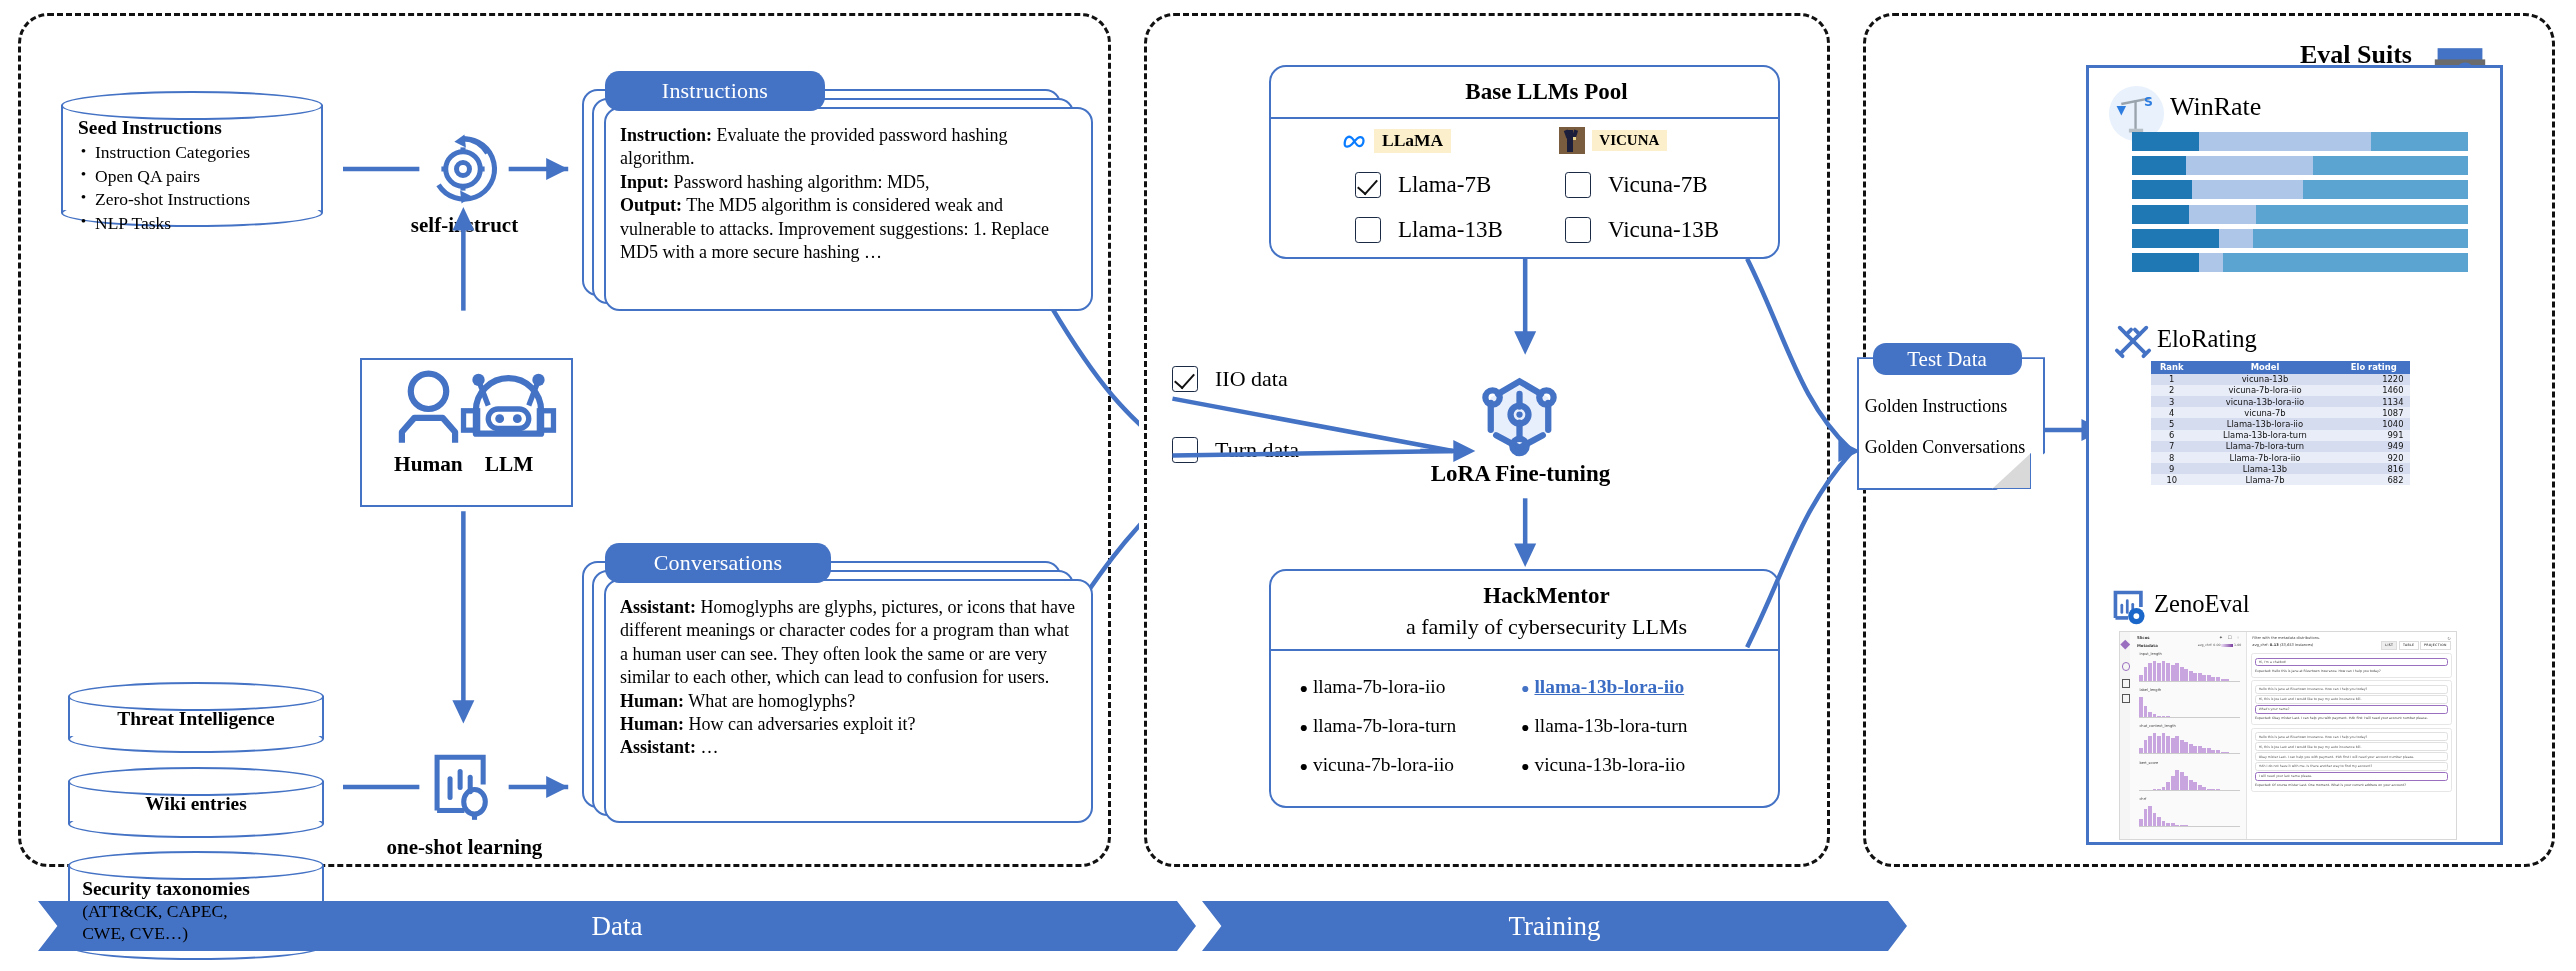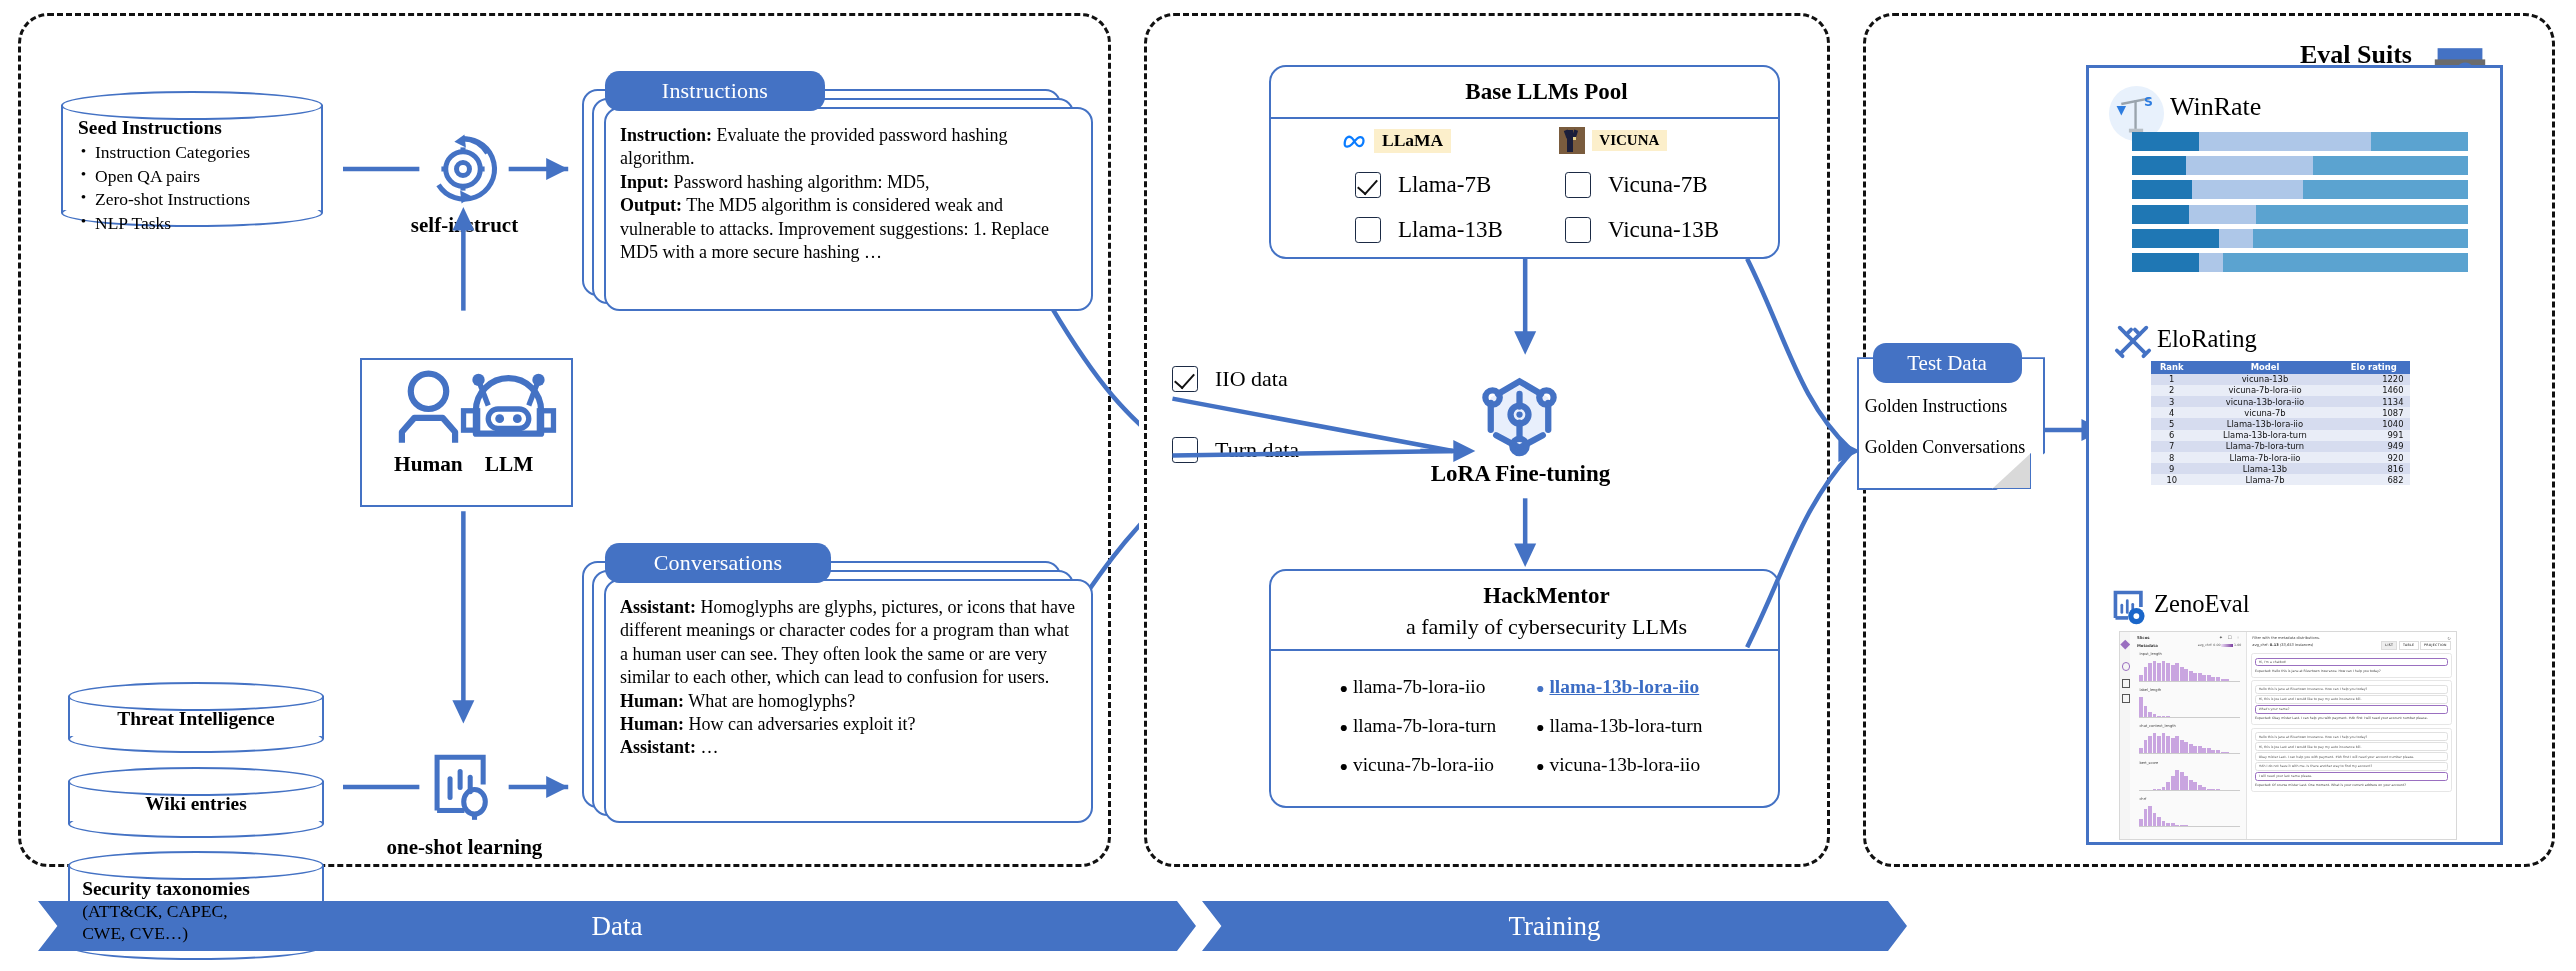--- a/index.html
+++ b/index.html
@@ -272,26 +272,26 @@
   <circle cx="50" cy="88" r="8" fill="none" stroke="#4472C4" stroke-width="7"></circle>
   <circle cx="50" cy="53" r="10" fill="none" stroke="#4472C4" stroke-width="7"></circle>
   <circle cx="50" cy="53" r="3.5" fill="#4472C4"></circle>
 </svg>
 <div class="abs bold ctr" style="left:1391px;top:461px;width:259px;font-size:23px;">LoRA Fine-tuning</div>
 
 <div class="card r" style="left:1269px;top:569px;width:511px;height:239px;">
   <div class="hd" style="margin-top:11.6px;font-size:23px;">HackMentor</div>
   <div class="ctr" style="margin-top:5.2px;font-size:22px;">a family of cybersecurity LLMs</div>
   <div class="divline" style="top:78px;"></div>
-  <div class="abs" style="left:28.5px;top:97px;width:226px;font-size:19.4px;line-height:2.0;margin-left:40px;">
+  <div class="abs" style="left:28.5px;top:97px;width:226px;font-size:19.4px;line-height:2.0;">
     <div><span style="font-size:14.2px;">●</span> <span>llama-7b-lora-iio</span></div>
     <div><span style="font-size:14.2px;">●</span> <span>llama-7b-lora-turn</span></div>
     <div><span style="font-size:14.2px;">●</span> <span>vicuna-7b-lora-iio</span></div>
   </div>
-  <div class="abs" style="left:265px;top:97px;width:239px;font-size:19.4px;line-height:2.0;">
+  <div class="abs" style="left:250px;top:97px;width:239px;font-size:19.4px;line-height:2.0;">
     <div><span style="font-size:14.2px;color:#4472C4;">●</span> <span style="color:#3B6CC4;font-weight:bold;text-decoration:underline;">llama-13b-lora-iio</span></div>
     <div><span style="font-size:14.2px;">●</span> <span>llama-13b-lora-turn</span></div>
     <div><span style="font-size:14.2px;">●</span> <span>vicuna-13b-lora-iio</span></div>
   </div>
 </div>
 
 <svg class="abs" style="left:1100px;top:0;" width="906" height="906" viewBox="0 0 1400 1400">
   <g stroke="#4472C4" stroke-width="7" fill="none">
     <line x1="657" y1="400" x2="657" y2="535"></line>
     <line x1="657" y1="770" x2="657" y2="862"></line>
@@ -306,21 +306,21 @@
   <path d="M1000 400 C 1060 520, 1080 620, 1160 695" stroke="#4472C4" stroke-width="7" fill="none"></path>
   <path d="M1000 1000 C 1060 880, 1080 790, 1160 700" stroke="#4472C4" stroke-width="7" fill="none"></path>
   <polygon points="1175,697 1141,680 1141,714" fill="#4472C4"></polygon>
 </svg>
 
 <div class="abs" style="left:1857px;top:343px;width:194px;height:149px;">
   <div class="abs" style="left:0;top:14.2px;width:188px;height:133px;border:2.6px solid #4472C4;background:#fff;box-sizing:border-box;
        clip-path:polygon(0 0,100% 0,100% 72%,74% 100%,0 100%);"></div>
   <div class="abs" style="left:135px;top:110px;width:39px;height:36px;background:#d9d9d9;border:1.9px solid #4472C4;box-sizing:border-box;
        clip-path:polygon(100% 0,0 100%,100% 100%);"></div>
-  <div class="tab abs" style="left:15.5px;top:0px;width:149px;height:40px;background:#4472C4;border-radius:13px;color:#fff;display:flex;align-items:center;justify-content:center;font-size:21px;">Test Data</div>
+  <div class="tab abs" style="left:15.5px;top:0px;width:149px;height:32px;background:#4472C4;border-radius:13px;color:#fff;display:flex;align-items:center;justify-content:center;font-size:21px;">Test Data</div>
   <div class="abs" style="left:7.8px;top:53px;font-size:18px;">Golden Instructions</div>
   <div class="abs" style="left:7.8px;top:94px;font-size:18px;">Golden Conversations</div>
 </div>
 <svg class="abs" style="left:2044px;top:401px;" width="71" height="58" viewBox="0 0 110 90">
   <line x1="0" y1="45" x2="76" y2="45" stroke="#4472C4" stroke-width="7"></line>
   <polygon points="92,45 58,28 58,62" fill="#4472C4"></polygon>
 </svg>
 
 <div class="abs bold" style="left:2300px;top:40px;font-size:26px;">Eval Suits</div>
 <svg class="abs" style="left:2432px;top:44px;" width="70" height="70" viewBox="0 0 100 100">

